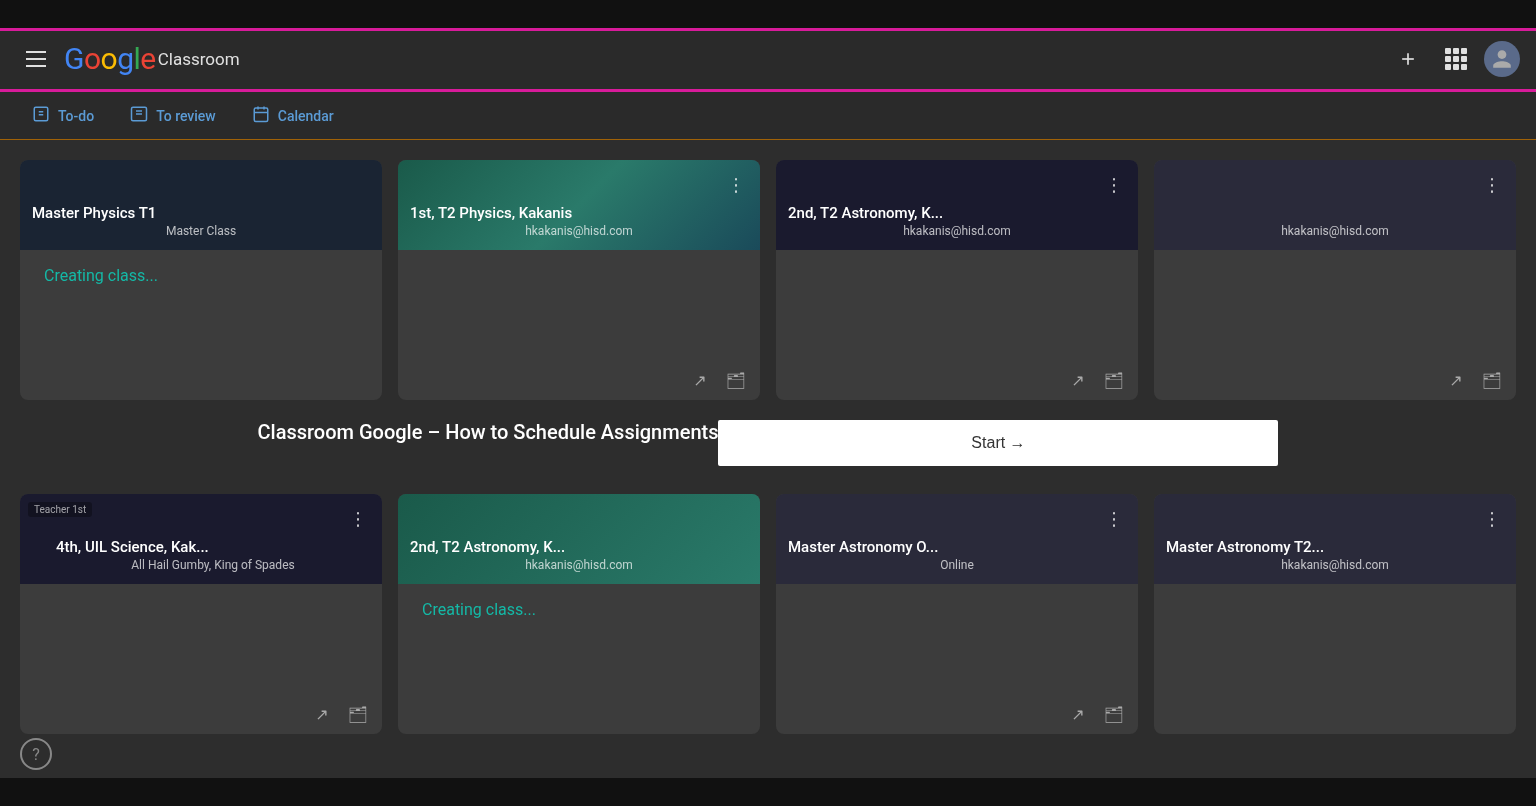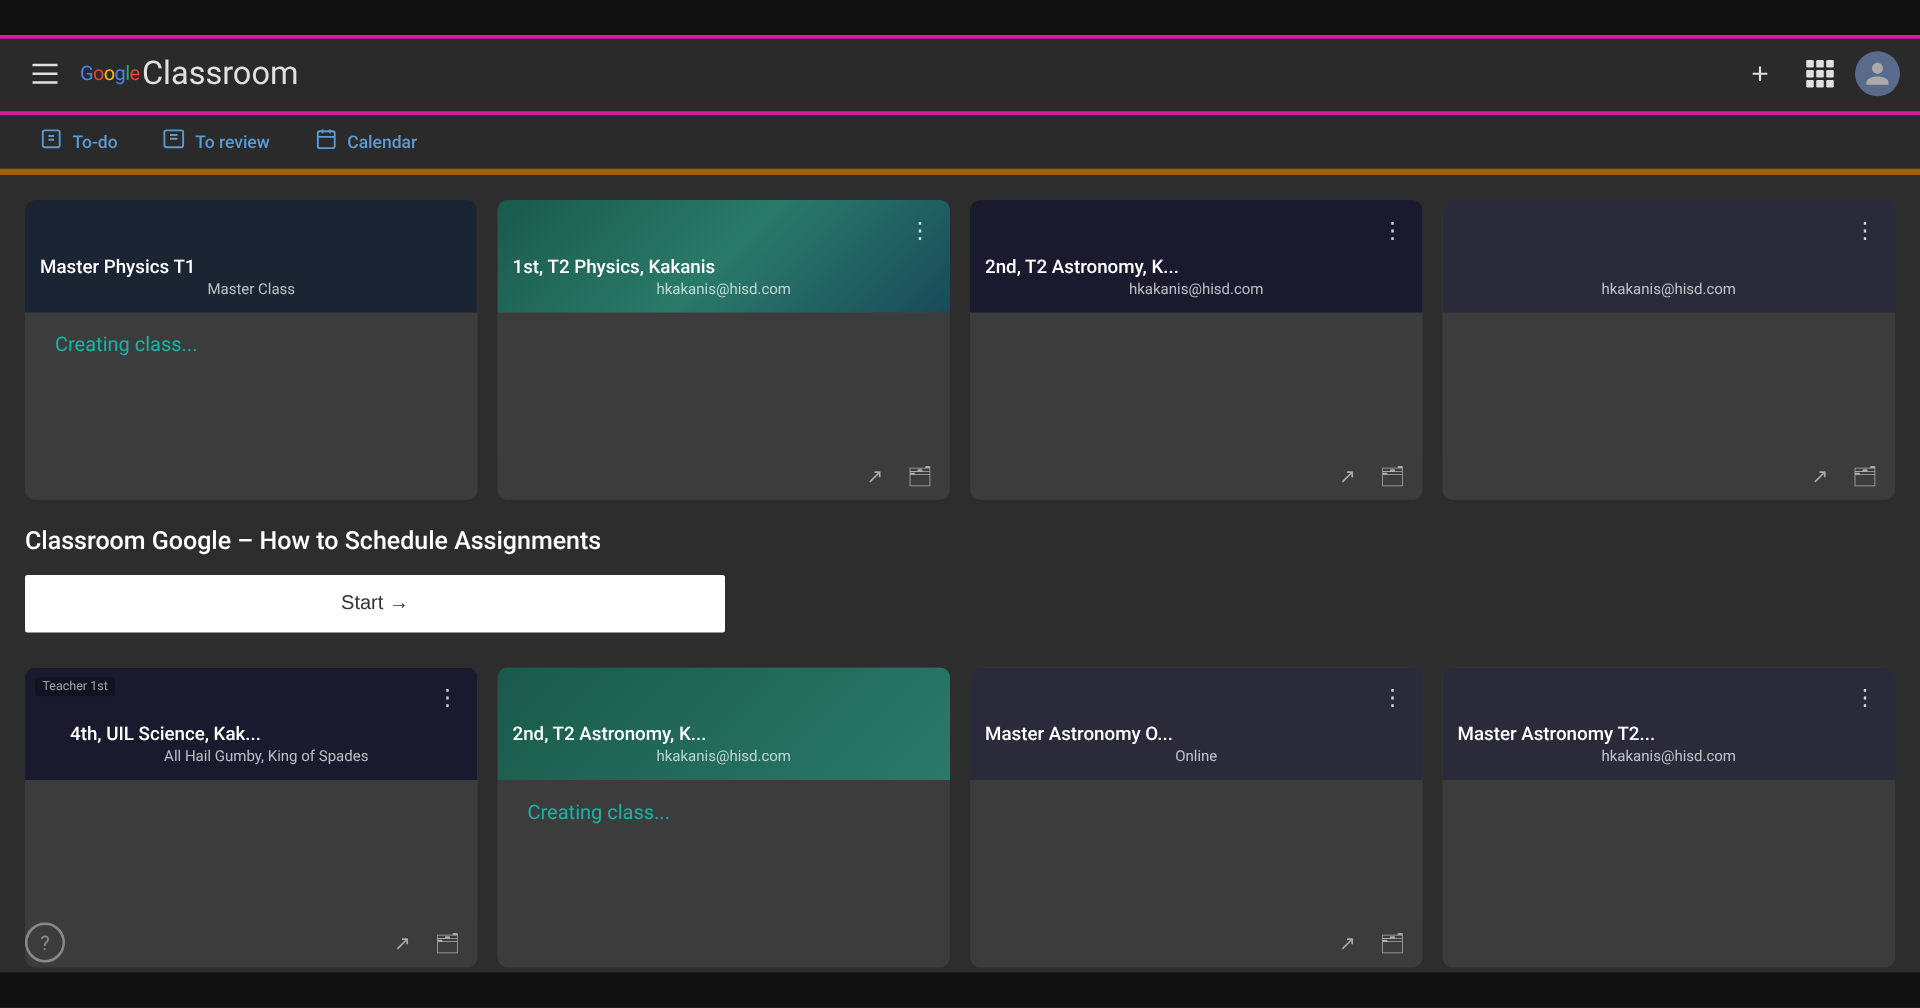--- a/index.html
+++ b/index.html
@@ -53,30 +53,30 @@
       height: 2px;
       background: #e0e0e0;
     }
 
     .logo {
       display: flex;
       align-items: center;
       gap: 0;
     }
     .logo-google {
-      font-size: 16px;
+      font-size: 30px;
       font-weight: 400;
       letter-spacing: -0.5px;
     }
     .g-blue { color: #4285f4; }
     .g-red { color: #ea4335; }
     .g-yellow { color: #fbbc04; }
     .g-green { color: #34a853; }
     .logo-classroom {
-      font-size: 26px;
+      font-size: 17px;
       font-weight: 400;
       color: #e0e0e0;
       margin-left: 2px;
     }
 
     .header-spacer { flex: 1; }
 
     .header-actions {
       display: flex;
       align-items: center;
@@ -109,21 +109,21 @@
     }
 
     
     .nav-tabs {
       height: 48px;
       background: #2a2a2a;
       display: flex;
       align-items: center;
       padding: 0 16px;
       gap: 4px;
-      border-bottom: 5px solid #a16207;
+      border-bottom: 1px solid #a16207;
     }
     .nav-tab {
       display: flex;
       align-items: center;
       gap: 8px;
       padding: 8px 16px;
       cursor: pointer;
       border-radius: 4px;
       color: #5b9bd5;
       font-size: 14px;
@@ -479,21 +479,21 @@
       </div>
       <div class="card-body"></div>
       <div class="card-footer">
         <div class="card-footer-btn">↗</div>
         <div class="card-footer-btn">🗂</div>
       </div>
     </div>
   </div>
 
   <div style="position: relative; margin-bottom: 16px;">
-    <div class="overlay" style="position: relative; background: rgba(0,0,0,0.0); display: flex; flex-direction: column; align-items: flex-start; justify-content: space-between; padding: 4px 0 12px 0;">
+    <div class="overlay" style="position: relative; background: rgba(0,0,0,0.0); display: flex; flex-direction: row; align-items: flex-start; justify-content: center; padding: 4px 0 12px 0;">
       <div class="tutorial-text">Classroom Google – How to Schedule Assignments</div>
       <button class="start-btn">Start →</button>
     </div>
   </div>
 
   <div class="class-grid">
 
     <div class="class-card">
       <div class="card-header uil-bg" style="position:relative;">
         <div class="card-label">Teacher 1st</div>

